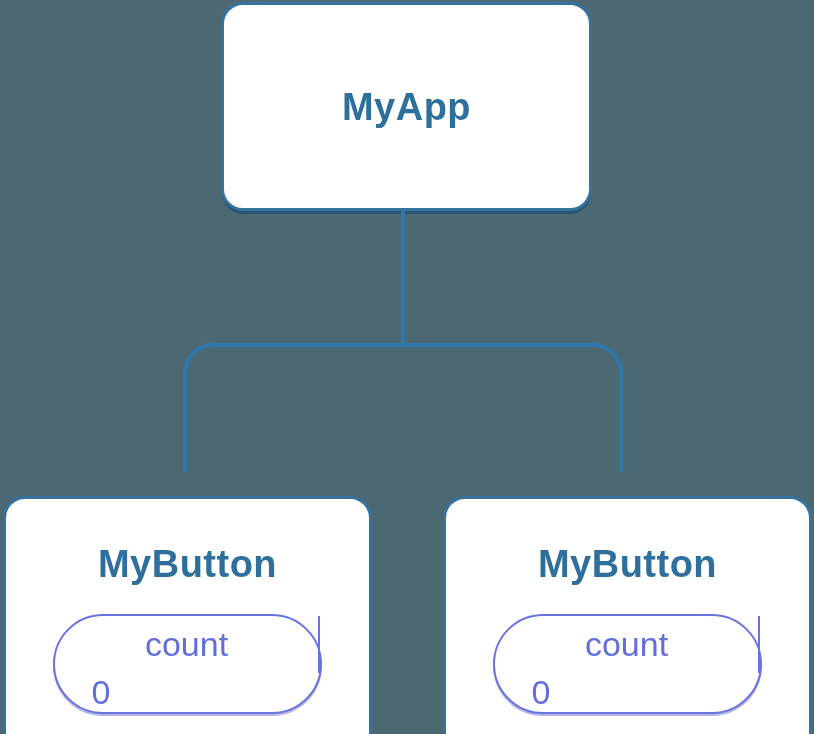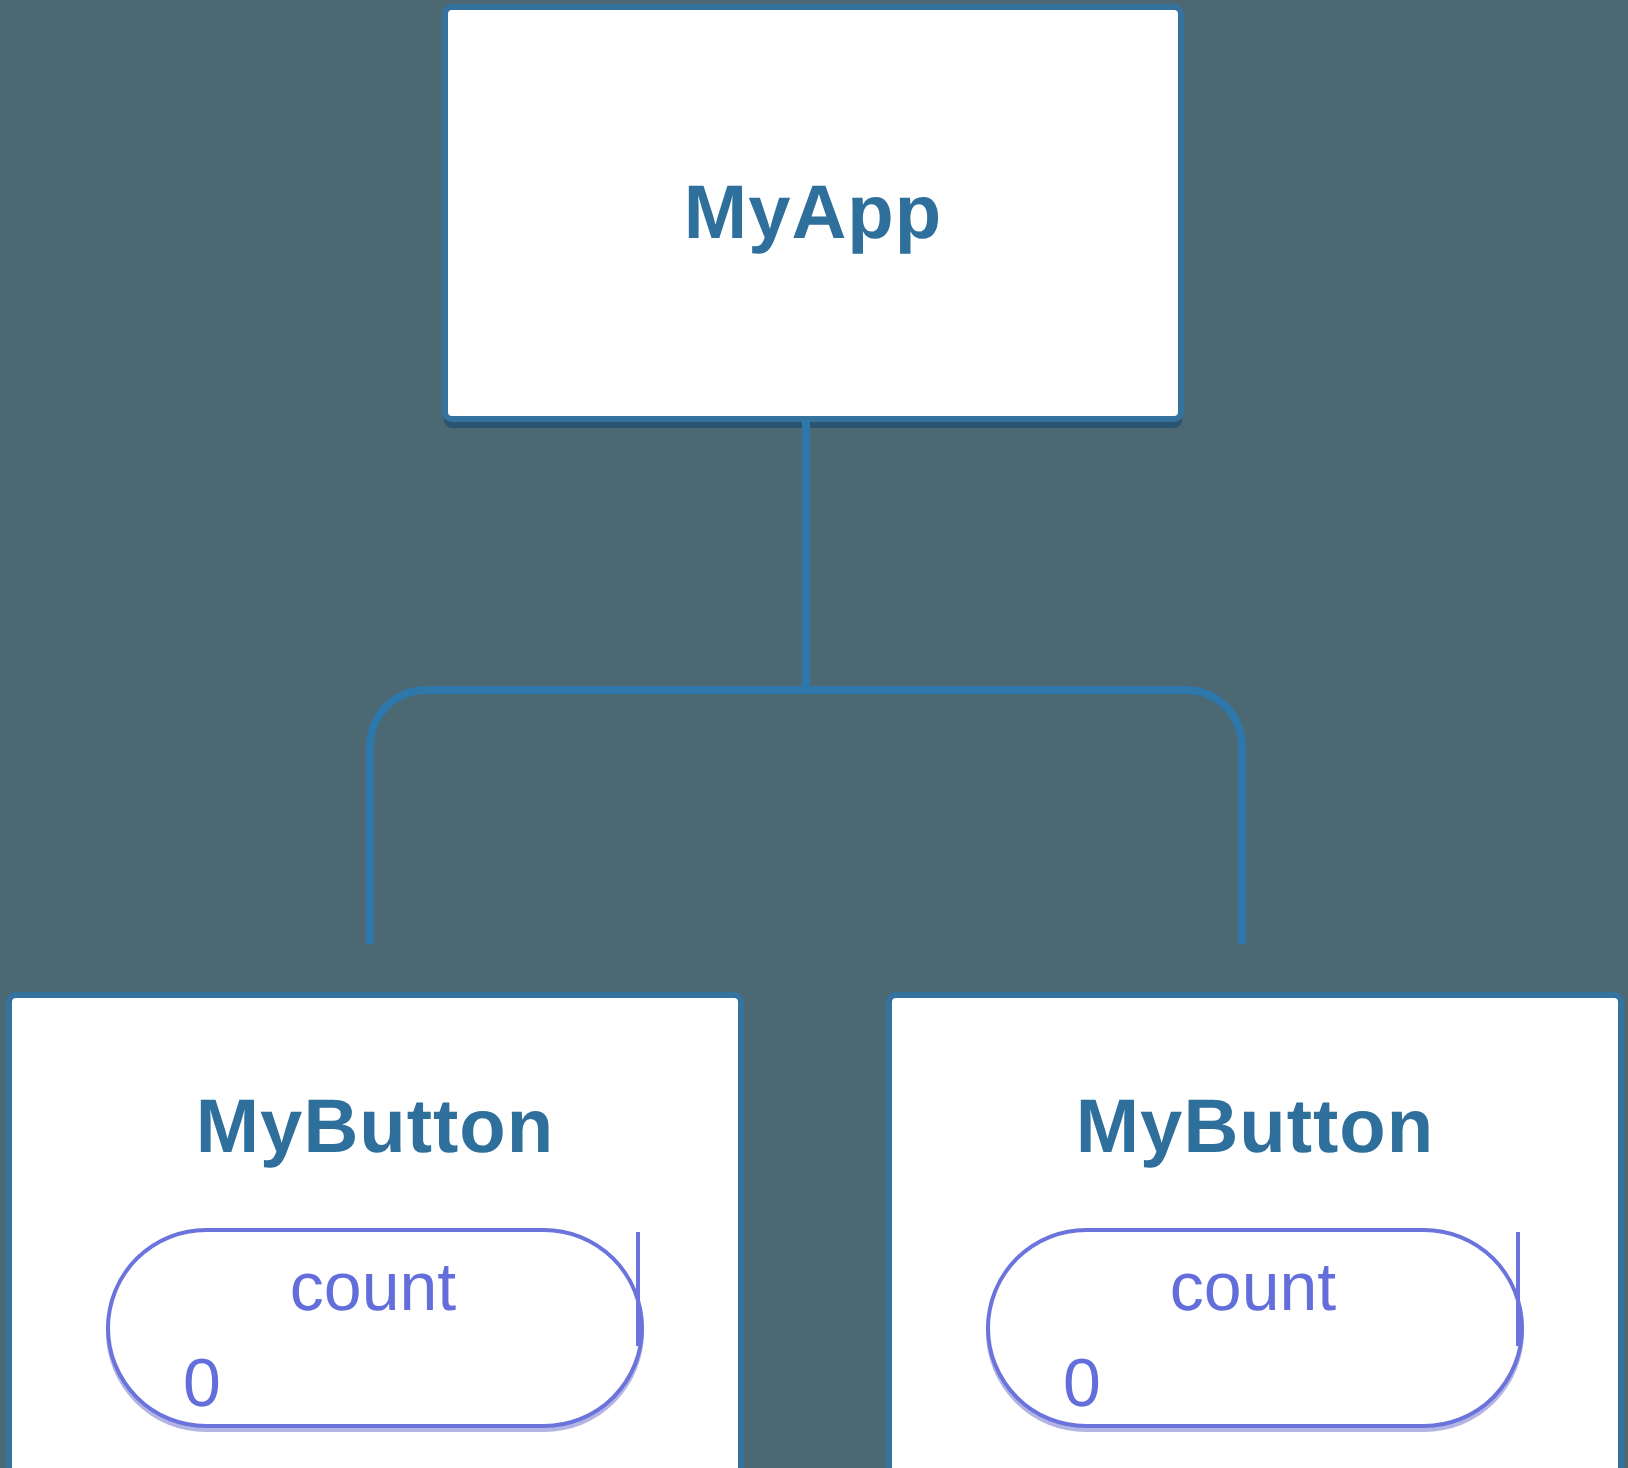--- a/index.html
+++ b/index.html
@@ -12,21 +12,21 @@
     background: var(--canvas_bg, #4c6873);
     overflow: hidden;
   }
 
   
   .node {
     position: absolute;
     box-sizing: border-box;
     background: #ffffff;
     border: 3px solid var(--node_border, #35739e);
-    border-radius: 5px;
+    border-radius: 22px;
     box-shadow: 0 4px 0 -1px rgba(31, 79, 114, 0.75);
   }
   .node-root {
     left: 221px; top: 2px;
     width: 371px; height: 209px;
     display: flex; align-items: center; justify-content: center;
   }
   .node-child {
     top: 496px;
     width: 369px; height: 300px;

